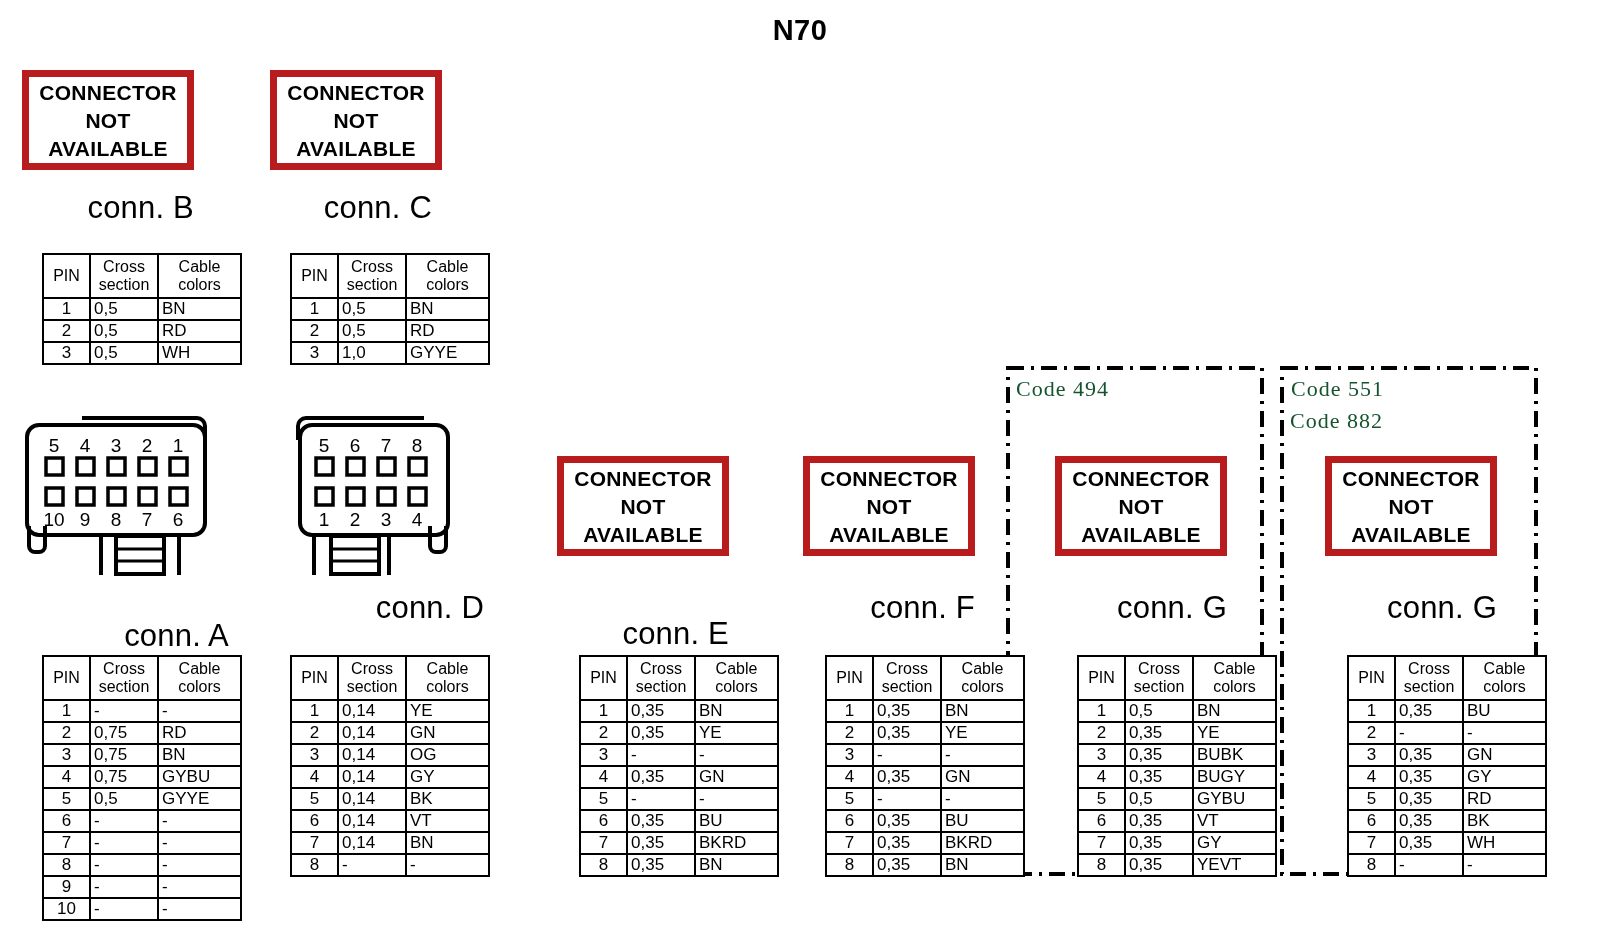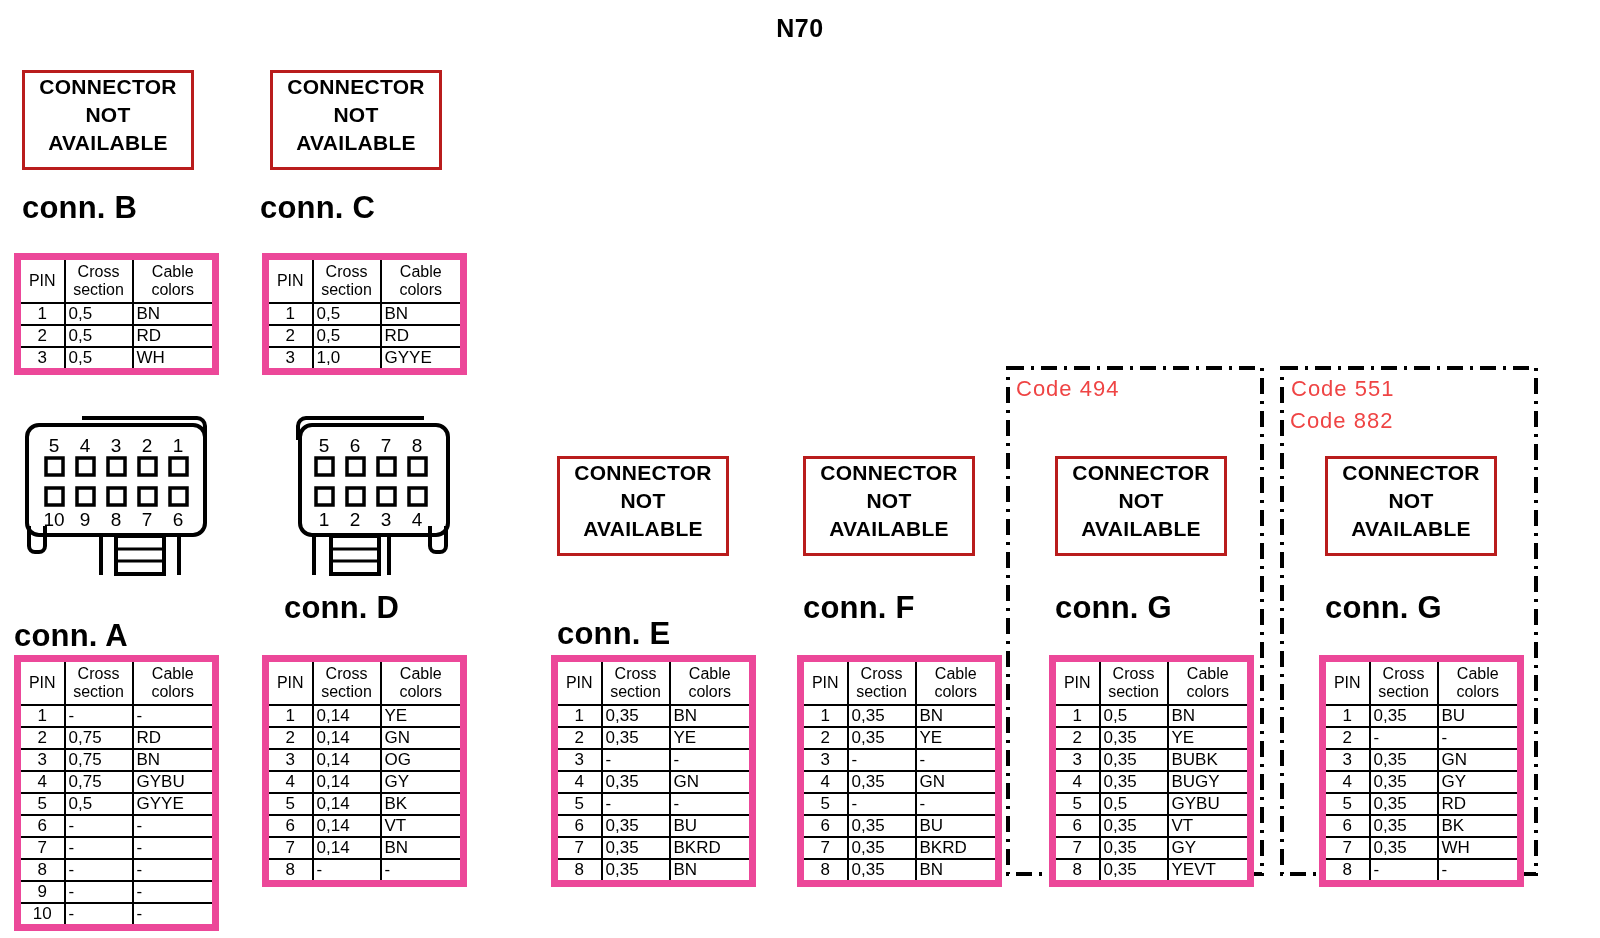--- a/index.html
+++ b/index.html
@@ -16,60 +16,61 @@
     overflow: hidden;
   }
 
   
   #page-title {
     position: absolute;
     left: 0;
     top: 14px;
     width: 1600px;
     text-align: center;
-    font-size: 25px;
+    font-size: 29px;
     font-weight: bold;
     letter-spacing: 0.5px;
   }
 
   
   .blk { position: absolute; }
 
   
   .cna-box {
-    border: 3px solid #b91c1c;
+    border: 7px solid #b91c1c;
     background: #fff;
     box-sizing: border-box;
     display: flex;
     flex-direction: column;
     align-items: center;
-    justify-content: flex-start;
+    justify-content: flex-end;
     font-size: 21px;
     font-weight: bold;
     line-height: 1.33;
     letter-spacing: 0.3px;
   }
   .cna-box span { display: block; }
 
   
   .conn-caption {
-    text-align: left;
+    text-align: right;
     font-size: 31px;
-    font-weight: bold;
+    font-weight: normal;
     letter-spacing: 0.2px;
     white-space: nowrap;
   }
 
   
   table.pin-table {
     border-collapse: collapse;
-    border: 7px solid #ec4899;
+    border: 2px solid #ec4899;
     background: #fff;
     table-layout: fixed;
     font-size: 17px;
+    margin-left: 28px;
   }
   table.pin-table th,
   table.pin-table td {
     border: 2px solid #000;
     padding: 0;
     height: 20px;
     font-weight: normal;
     overflow: hidden;
     white-space: nowrap;
   }
@@ -99,24 +100,24 @@
   .conn-draw svg { display: block; }
 
   
   .code-frame {
     position: absolute;
     box-sizing: border-box;
   }
   .code-frame .cf-svg { position: absolute; left: 0; top: 0; }
   .code-label {
     position: absolute;
-    font-family: Liberation Sans, sans-serif;
+    font-family: Liberation Serif, serif;
     font-size: 22px;
     letter-spacing: 1px;
-    color: #ef4444;
+    color: #14532d;
     -webkit-text-stroke: 0px;
     white-space: nowrap;
   }
 </style>
 </head>
 <body>
 
 <div id="page-title">N70</div>
 
 <div class="code-frame" style="left:1006px; top:366px; width:258px; height:510px;">

